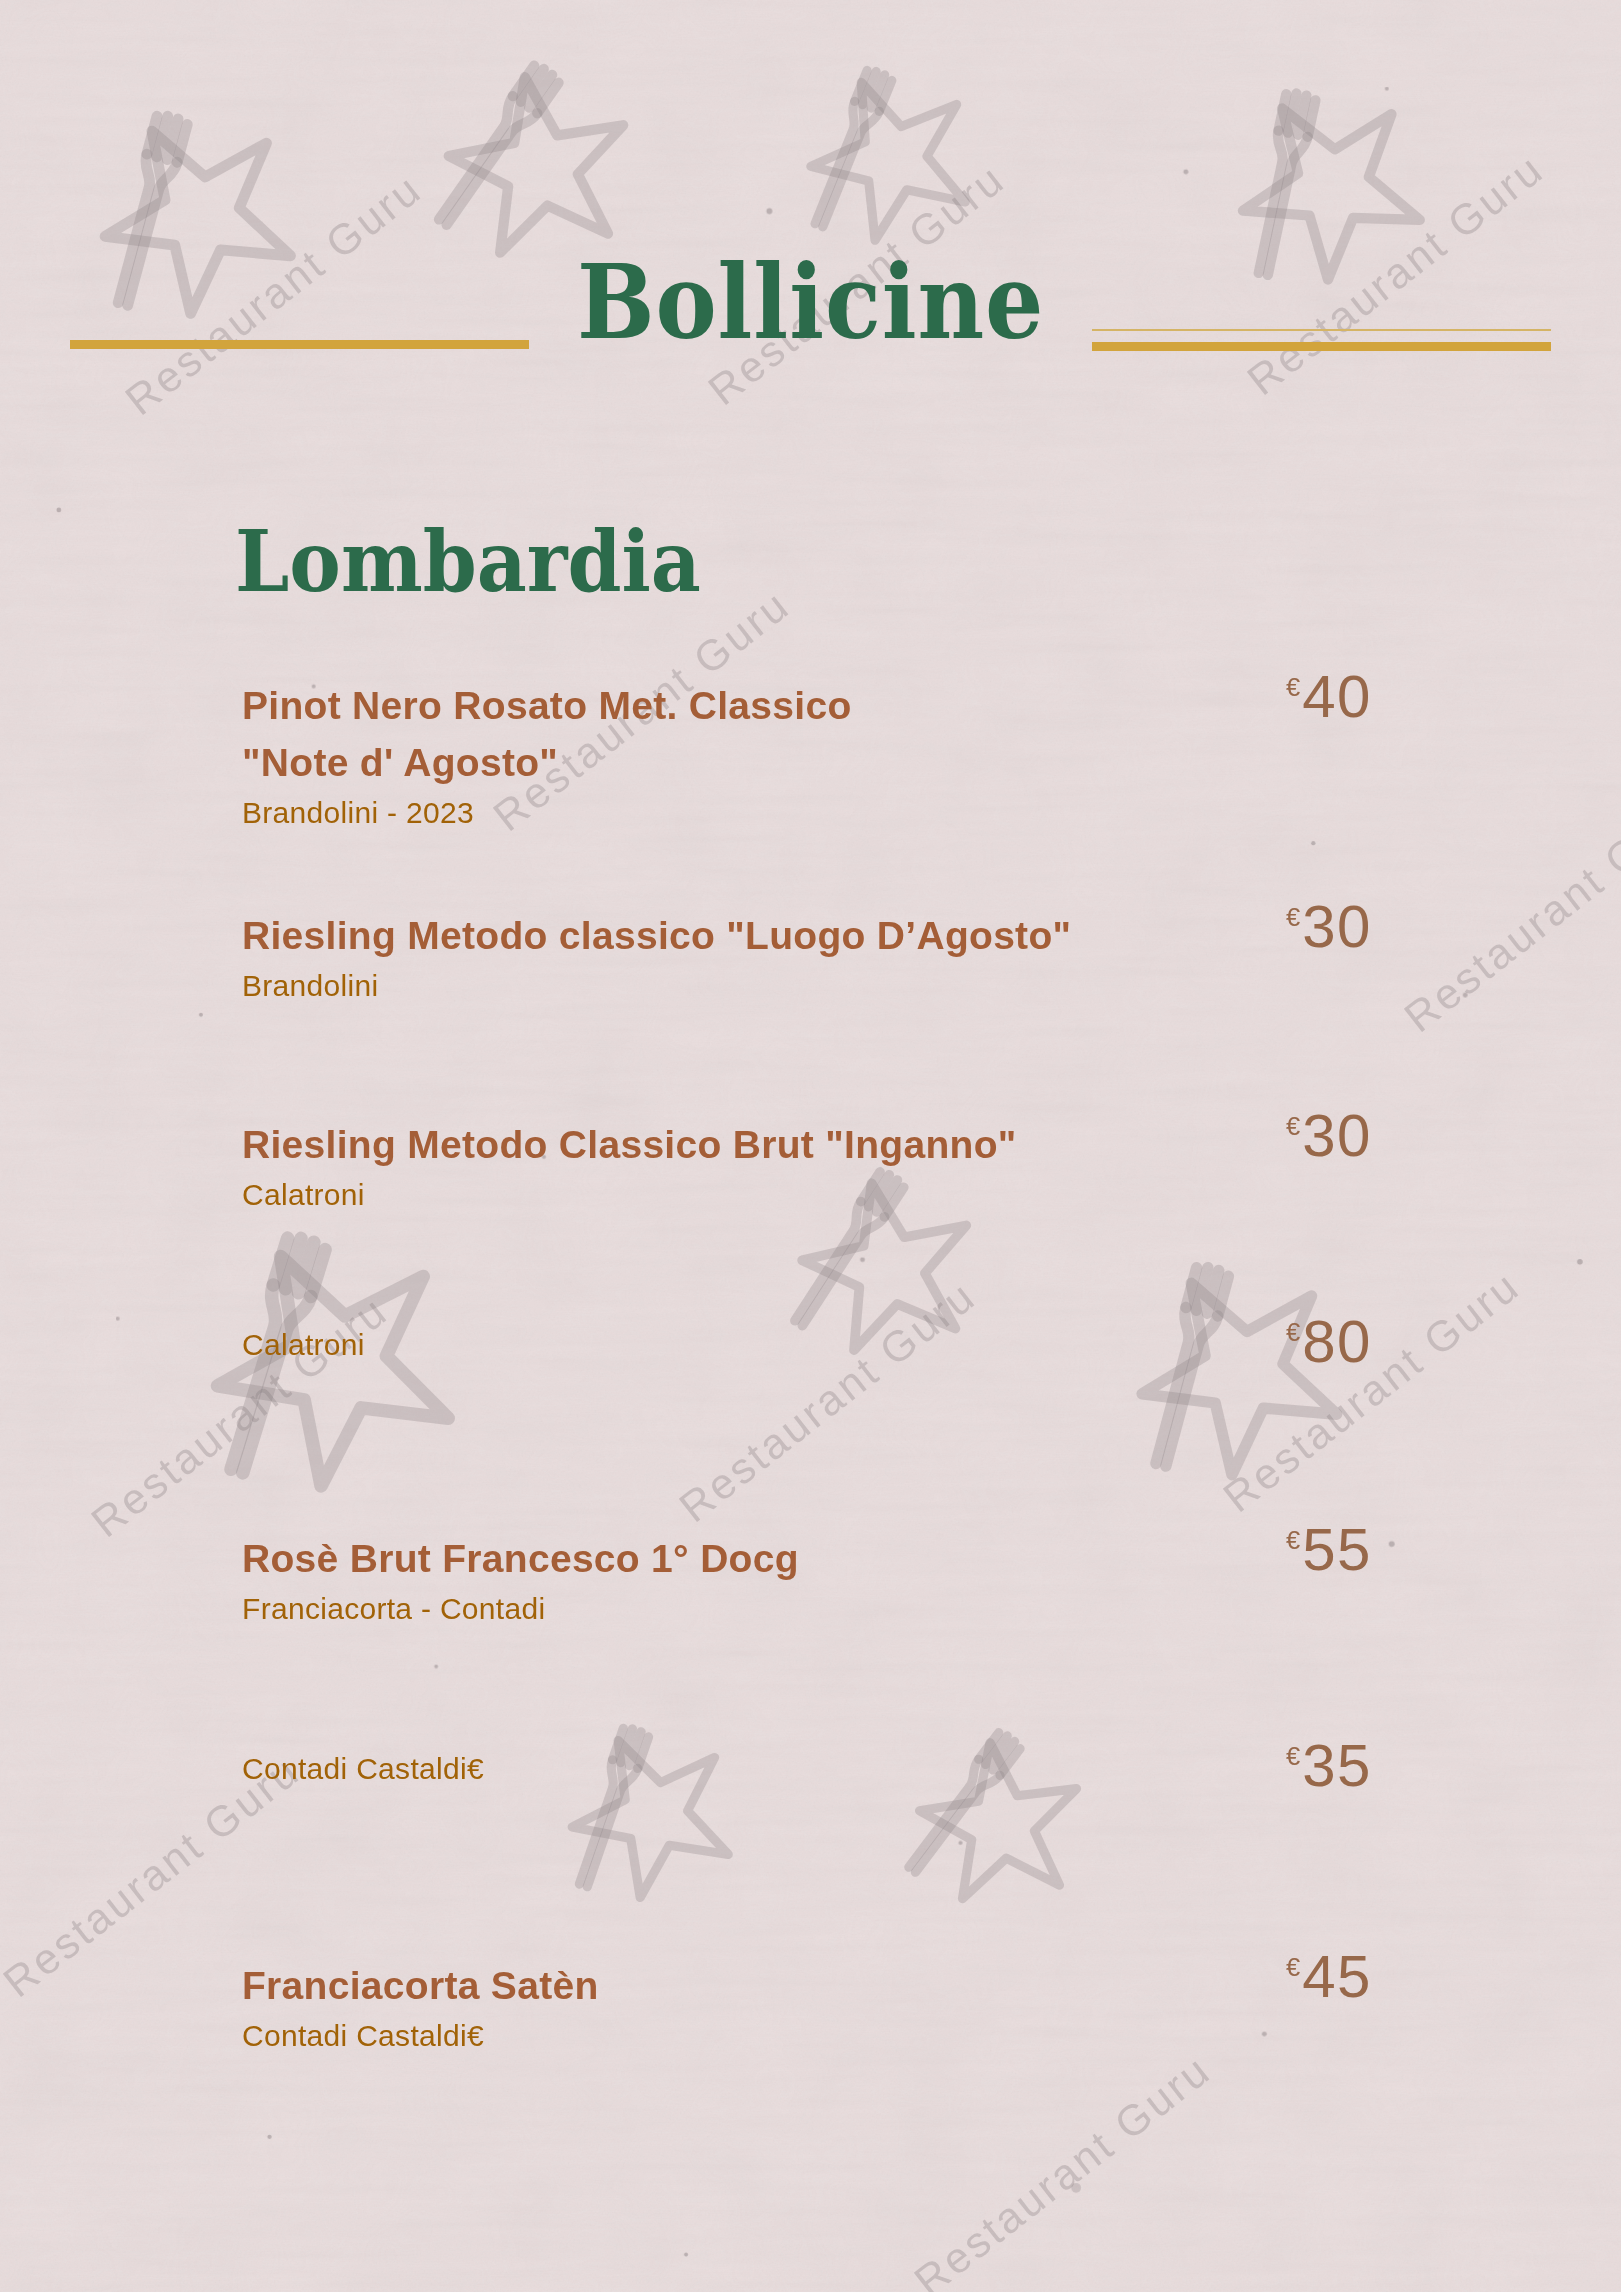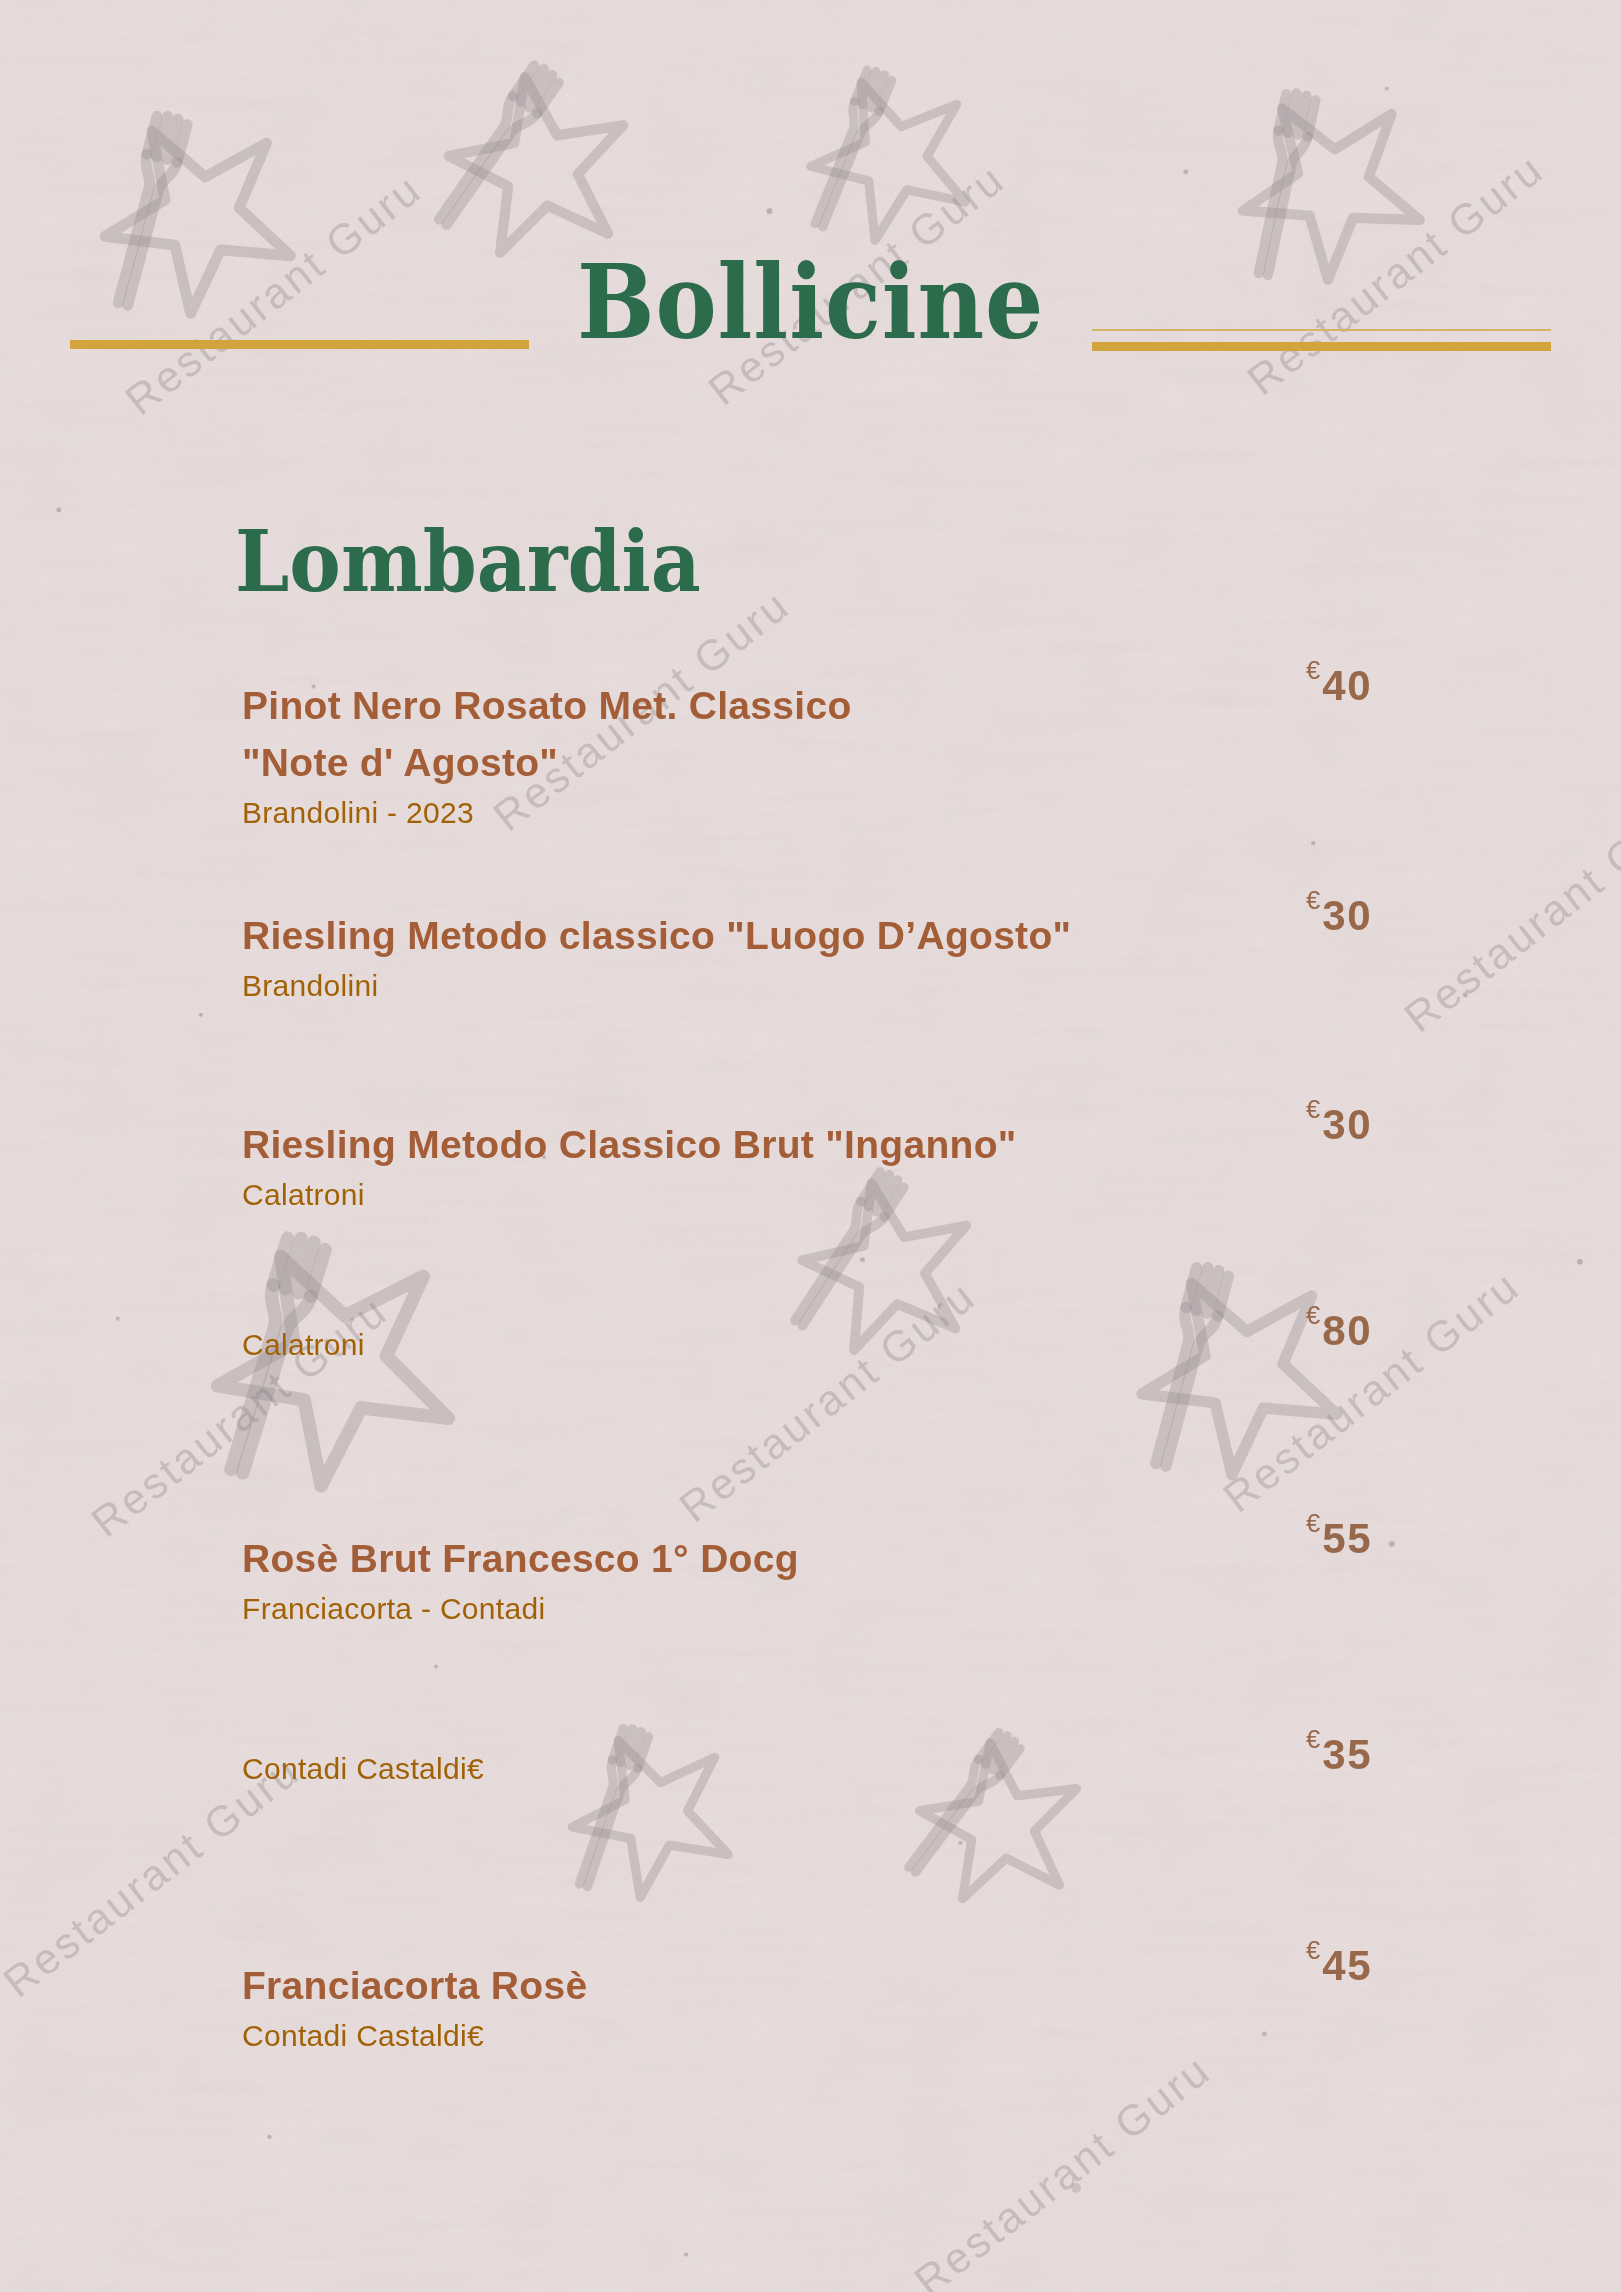--- a/index.html
+++ b/index.html
@@ -73,22 +73,22 @@
     position:absolute;top:-15.7px;right:0;
     color:#97684a;
     white-space:nowrap;
   }
   .price-euro{
     font-size:25.5px;
     position:relative;top:-21.6px;
     margin-right:2px;
   }
   .price-amount{
-    font-size:42px;
-    font-weight:700;
+    font-size:60px;
+    font-weight:400;
     letter-spacing:1.5px;
   }
 </style>
 </head>
 <body>
 
 <div class="page">
 
   <svg class="texture" width="1621" height="2293" viewBox="0 0 1654 2339" aria-hidden="true">
     <defs>
@@ -226,21 +226,21 @@
       </div>
     </div>
         <div class="entry" style="top: 1747px;">
 
       <div class="entry-producer">Contadi Castaldi€</div>
       <div class="entry-price">
         <span class="price-euro">€</span><span class="price-amount">35</span>
       </div>
     </div>
         <div class="entry" style="top: 1958px;">
-      <div class="entry-name">Franciacorta Rosè</div>
+      <div class="entry-name">Franciacorta Satèn</div>
 
       <div class="entry-producer">Contadi Castaldi€</div>
       <div class="entry-price">
         <span class="price-euro">€</span><span class="price-amount">45</span>
       </div>
     </div>
       </div>
   </div>
 
 </div>

